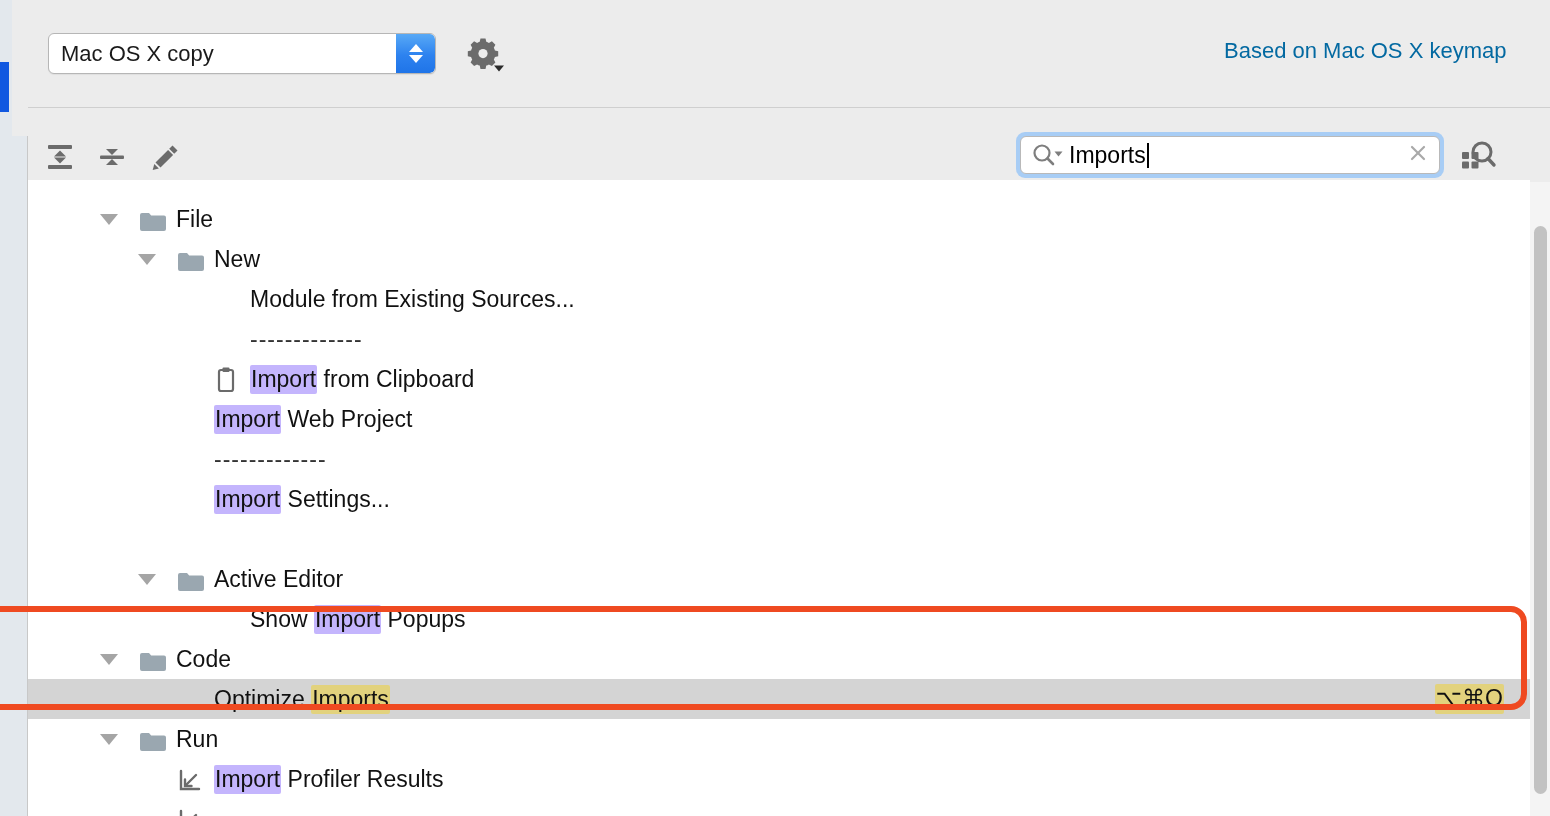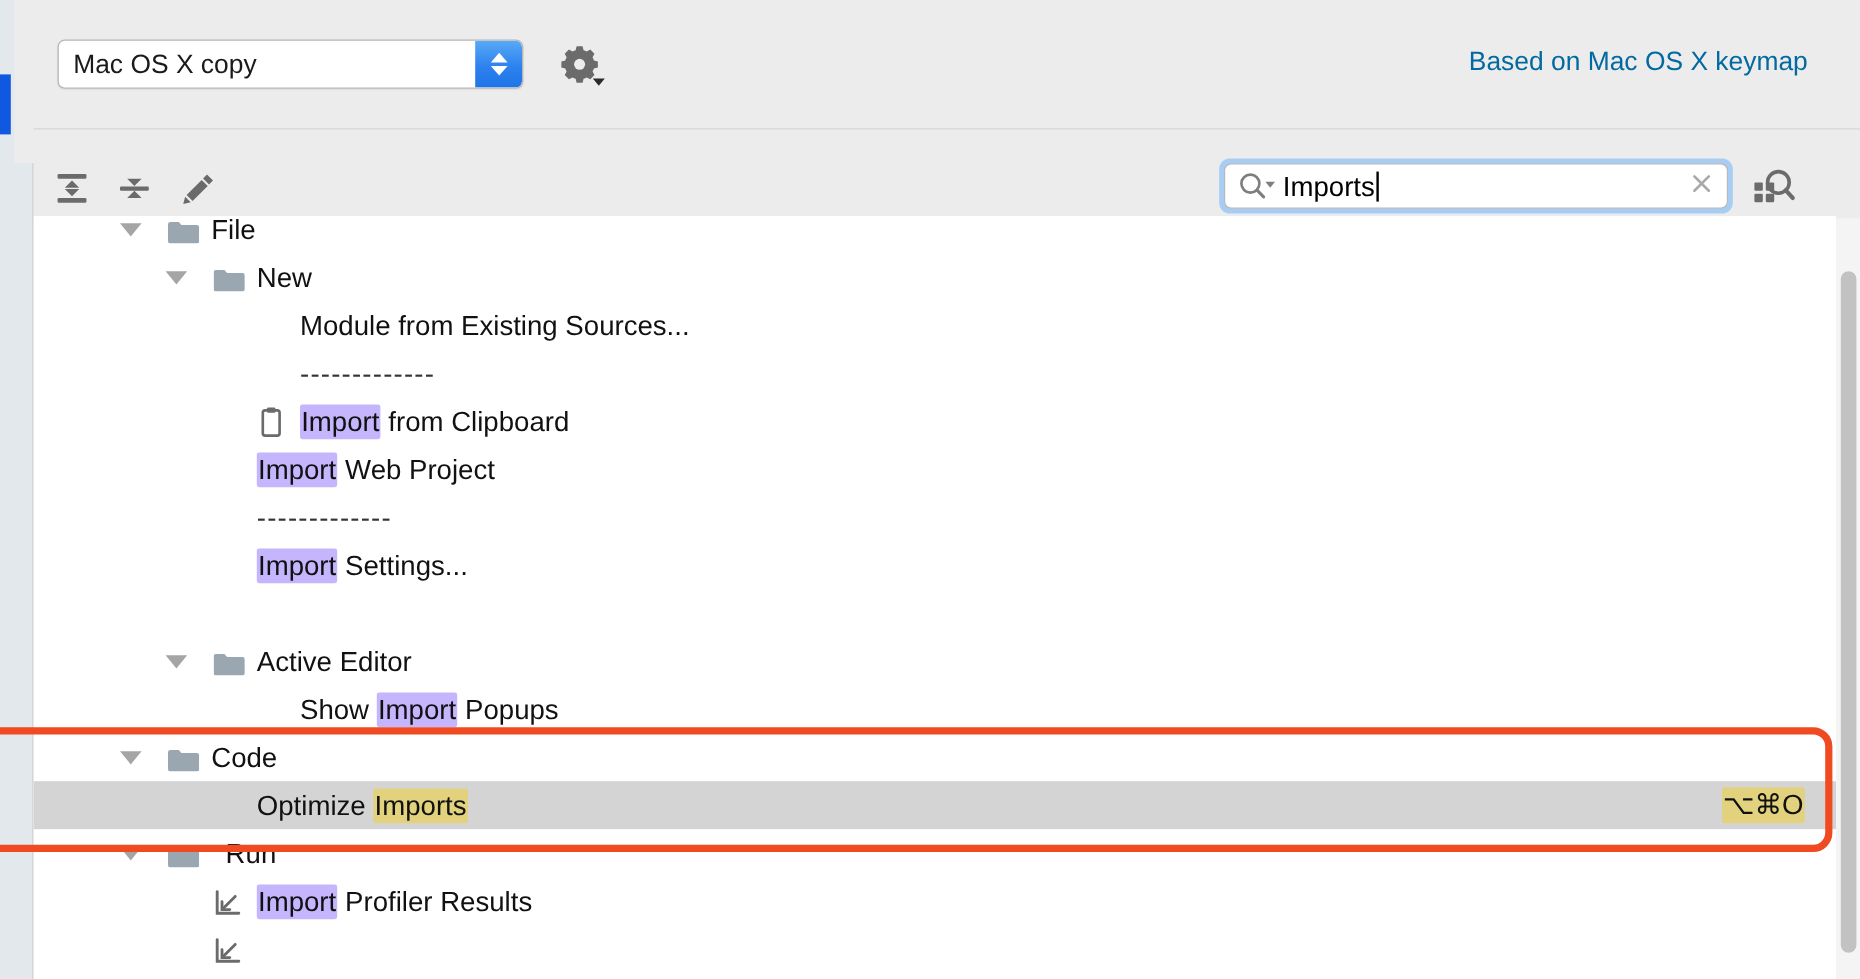--- a/index.html
+++ b/index.html
@@ -194,20 +194,21 @@
   .row {
     position: absolute;
     left: 0;
     width: 1502px;
     height: 40px;
     display: flex;
     align-items: center;
     font-size: 23px;
     color: #111;
     white-space: nowrap;
+    margin-top: 28px;
   }
   .row.selected { background: #d4d4d4; }
 
   .twisty {
     position: absolute;
     width: 0; height: 0;
     border-left: 9px solid transparent;
     border-right: 9px solid transparent;
     border-top: 11px solid #a5a5a5;
     top: 15px;
@@ -452,21 +453,21 @@
     <span class="shortcut hl">⌥⌘O</span>
   </div>
 
   <div class="row" style="top:511px;">
     <span class="twisty" style="left:72px;"></span>
     <span class="folder" style="left:112px;">
       <svg width="26" height="19" viewBox="0 0 26 19">
           <path d="M0 3a2 2 0 0 1 2-2h7l2.2 2.6H24a2 2 0 0 1 2 2V17a2 2 0 0 1-2 2H2a2 2 0 0 1-2-2z" fill="#9aa7b0"></path>
         </svg>
     </span>
-    <span class="row-label" style="left:160px;">Run</span>
+    <span class="row-label" style="left:148px;">Run</span>
   </div>
 
   <div class="row" style="top:551px;">
     <span class="row-icon" style="left:150px;">
       <svg width="24" height="26" viewBox="0 0 24 26">
         <g stroke="#6b6b6b" stroke-width="2.4" fill="none" stroke-linecap="round">
           <path d="M3 4v18h18"></path>
           <path d="M18 8L7.5 18.5"></path>
           <path d="M7 12.5v6.5h6.5"></path>
         </g>

